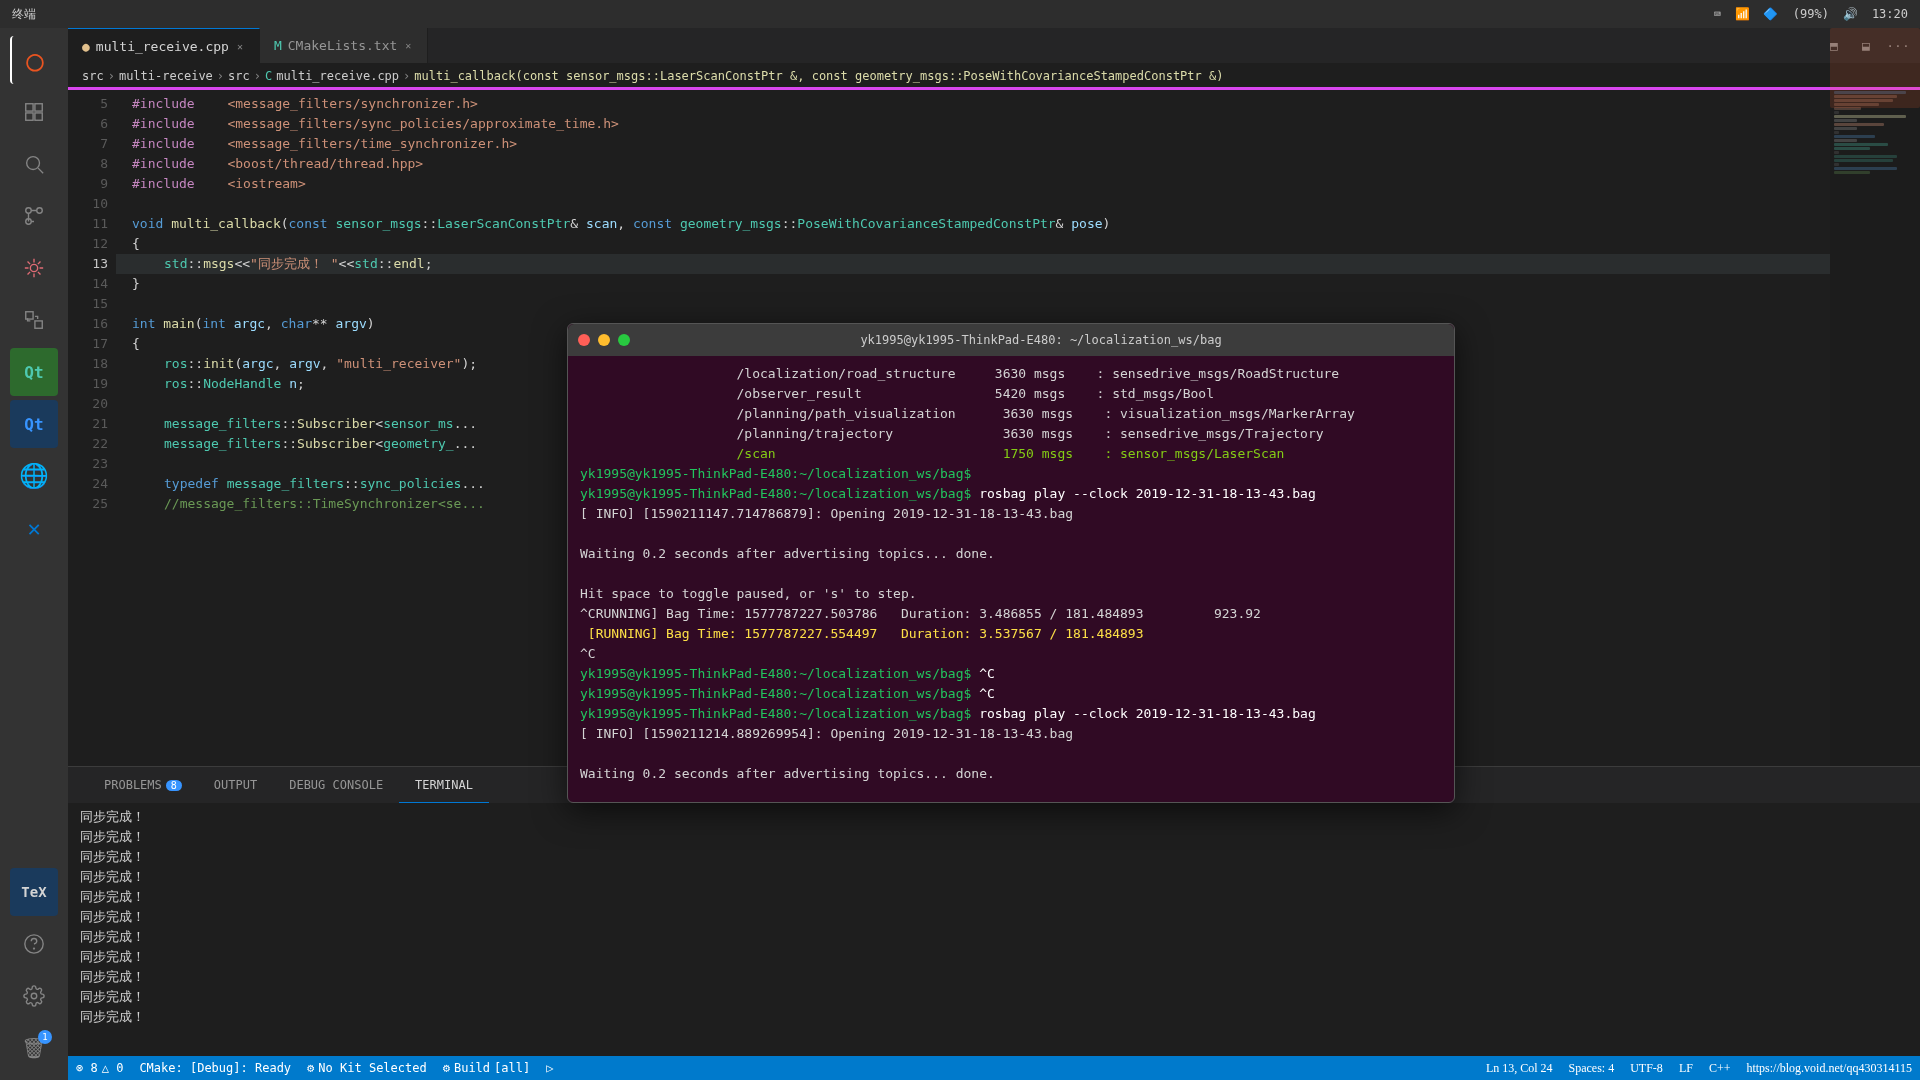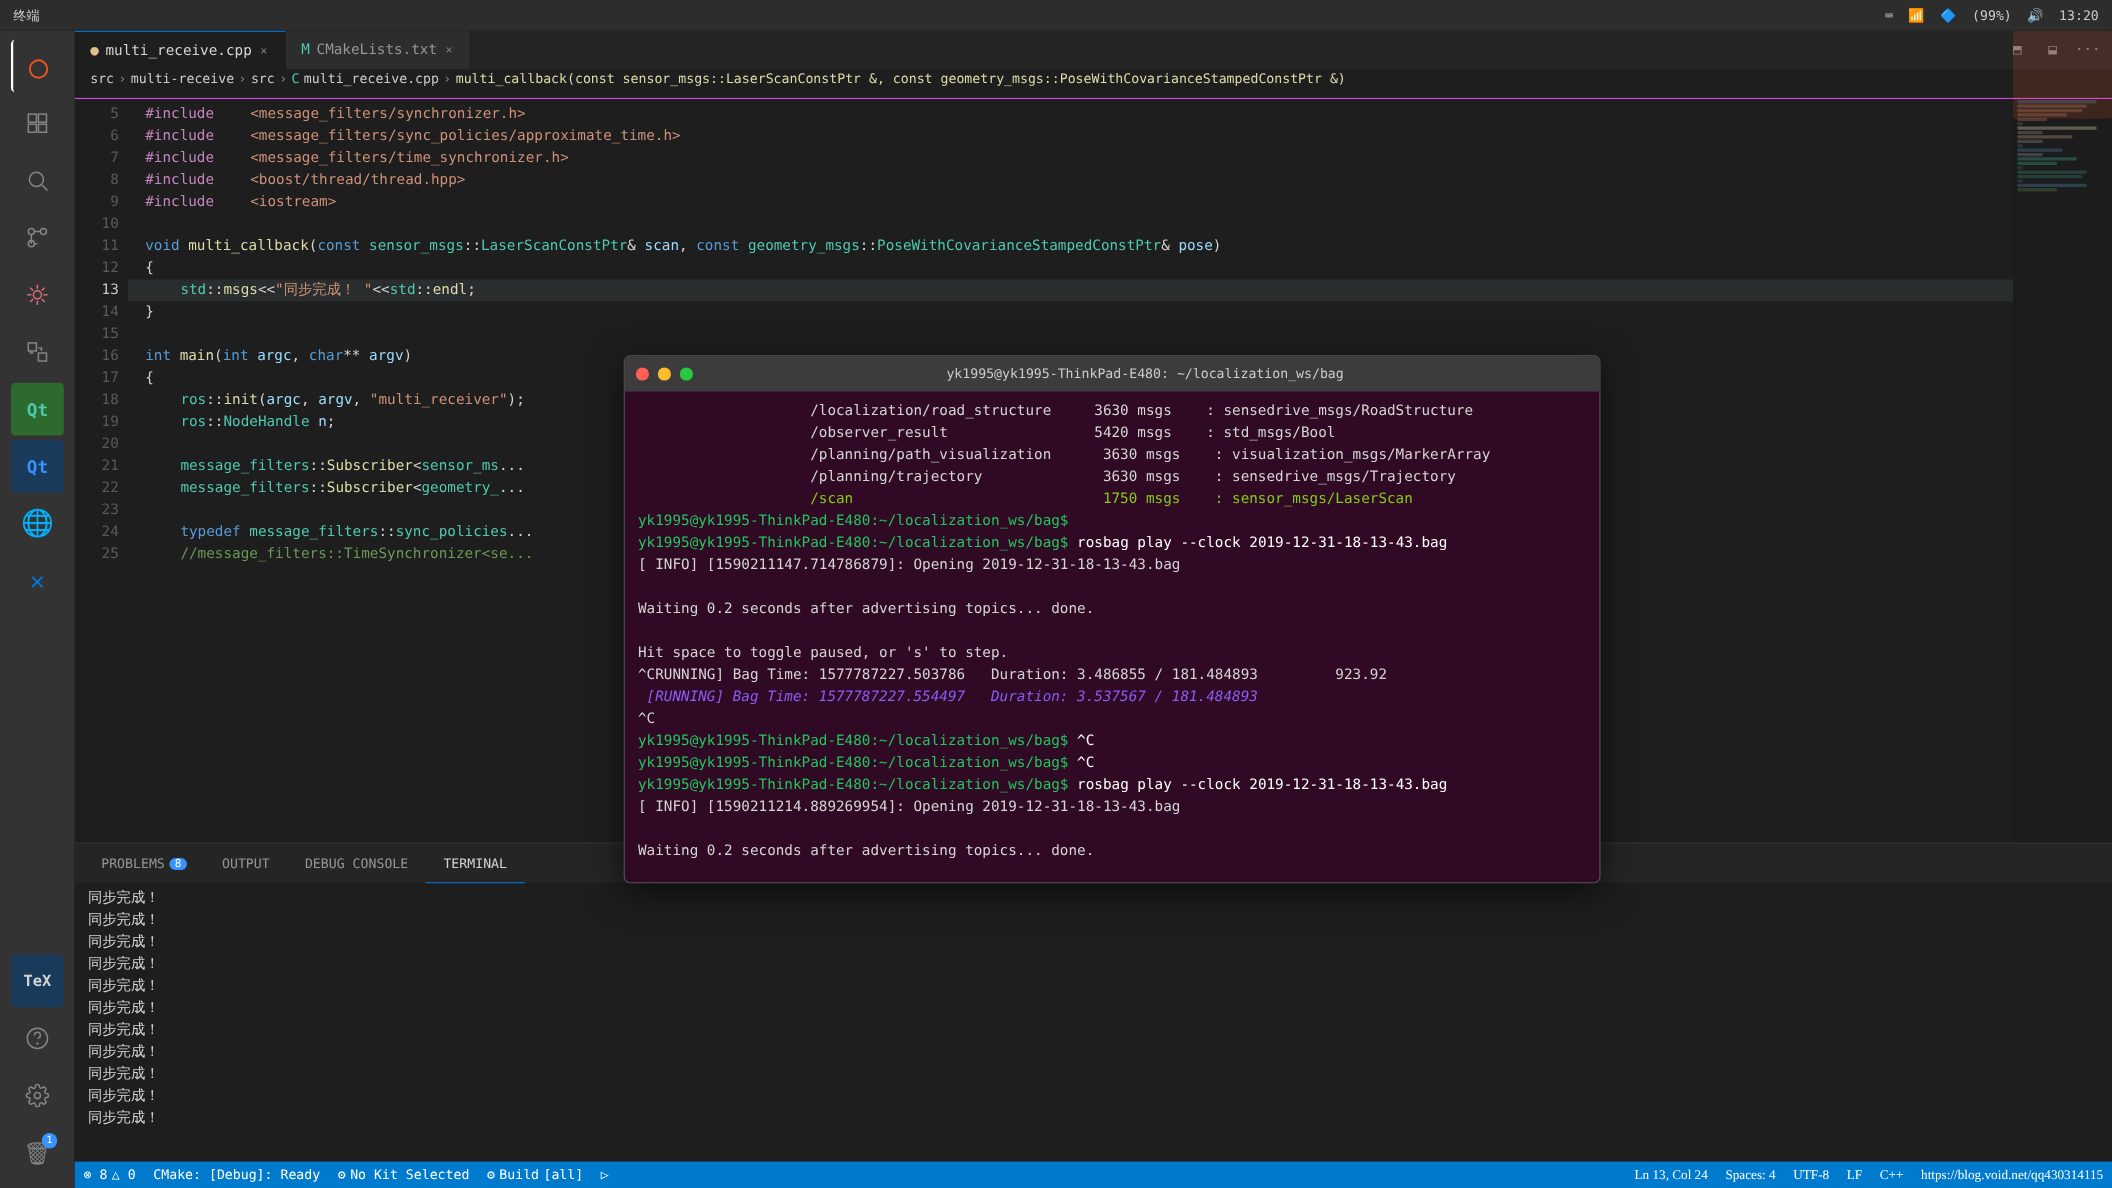--- a/index.html
+++ b/index.html
@@ -123,27 +123,27 @@
       color: #858585;
       cursor: pointer;
       border-radius: 3px;
     }
 
     
     #breadcrumb {
       height: 26px;
       background: #1e1e1e;
       display: flex;
-      align-items: flex-start;
+      align-items: center;
       padding: 0 14px;
       font-size: 12px;
       color: #858585;
       gap: 4px;
       flex-shrink: 0;
-      border-bottom: 1px solid #d946ef;
+      border-bottom: 3px solid #d946ef;
     }
     #breadcrumb span { color: #cccccc; }
     #breadcrumb .sep { color: #858585; }
 
     
     #code-area {
       flex: 1;
       overflow: hidden;
       display: flex;
       background: #1e1e1e;
@@ -193,21 +193,21 @@
       display: flex;
       flex-direction: column;
       flex-shrink: 0;
       border-top: 1px solid #3c3c3c;
     }
     #panel-tabs {
       height: 36px;
       background: #252526;
       display: flex;
       align-items: center;
-      padding: 0 8px;
+      padding: 0 20px;
       gap: 0;
       flex-shrink: 0;
     }
     .panel-tab {
       padding: 0 16px;
       height: 100%;
       display: flex;
       align-items: center;
       font-size: 12px;
       color: #969696;
@@ -634,21 +634,21 @@
     <div class="ft-line" style="color:#d4d4d4;">&nbsp;&nbsp;&nbsp;&nbsp;&nbsp;&nbsp;&nbsp;&nbsp;&nbsp;&nbsp;&nbsp;&nbsp;&nbsp;&nbsp;&nbsp;&nbsp;&nbsp;&nbsp;&nbsp;&nbsp;/planning/trajectory &nbsp;&nbsp;&nbsp;&nbsp;&nbsp;&nbsp;&nbsp;&nbsp;&nbsp;&nbsp;&nbsp;&nbsp; 3630 msgs &nbsp;&nbsp; : sensedrive_msgs/Trajectory</div>
     <div class="ft-line" style="color:#84cc16;">&nbsp;&nbsp;&nbsp;&nbsp;&nbsp;&nbsp;&nbsp;&nbsp;&nbsp;&nbsp;&nbsp;&nbsp;&nbsp;&nbsp;&nbsp;&nbsp;&nbsp;&nbsp;&nbsp;&nbsp;/scan &nbsp;&nbsp;&nbsp;&nbsp;&nbsp;&nbsp;&nbsp;&nbsp;&nbsp;&nbsp;&nbsp;&nbsp;&nbsp;&nbsp;&nbsp;&nbsp;&nbsp;&nbsp;&nbsp;&nbsp;&nbsp;&nbsp;&nbsp;&nbsp;&nbsp;&nbsp;&nbsp; 1750 msgs &nbsp;&nbsp; : sensor_msgs/LaserScan</div>
     <div class="ft-line"><span class="ft-prompt" style="color:#22c55e;">yk1995@yk1995-ThinkPad-E480:~/localization_ws/bag$</span> </div>
     <div class="ft-line"><span class="ft-prompt" style="color:#22c55e;">yk1995@yk1995-ThinkPad-E480:~/localization_ws/bag$</span><span style="color:#fff;"> rosbag play --clock 2019-12-31-18-13-43.bag</span></div>
     <div class="ft-line" style="color:#d4d4d4;">[ INFO] [1590211147.714786879]: Opening 2019-12-31-18-13-43.bag</div>
     <div class="ft-line">&nbsp;</div>
     <div class="ft-line" style="color:#d4d4d4;">Waiting 0.2 seconds after advertising topics... done.</div>
     <div class="ft-line">&nbsp;</div>
     <div class="ft-line" style="color:#d4d4d4;">Hit space to toggle paused, or 's' to step.</div>
     <div class="ft-line" style="color:#d4d4d4;">^CRUNNING] Bag Time: 1577787227.503786 &nbsp; Duration: 3.486855 / 181.484893 &nbsp;&nbsp;&nbsp;&nbsp;&nbsp;&nbsp;&nbsp; 923.92</div>
-    <div class="ft-line" style="color:#8b5cf6;font-style:italic;">&nbsp;[RUNNING] Bag Time: 1577787227.554497 &nbsp; Duration: 3.537567 / 181.484893</div>
+    <div class="ft-line" style="color:#fde047;">&nbsp;[RUNNING] Bag Time: 1577787227.554497 &nbsp; Duration: 3.537567 / 181.484893</div>
     <div class="ft-line" style="color:#d4d4d4;">^C</div>
     <div class="ft-line"><span class="ft-prompt" style="color:#22c55e;">yk1995@yk1995-ThinkPad-E480:~/localization_ws/bag$</span><span style="color:#fff;"> ^C</span></div>
     <div class="ft-line"><span class="ft-prompt" style="color:#22c55e;">yk1995@yk1995-ThinkPad-E480:~/localization_ws/bag$</span><span style="color:#fff;"> ^C</span></div>
     <div class="ft-line"><span class="ft-prompt" style="color:#22c55e;">yk1995@yk1995-ThinkPad-E480:~/localization_ws/bag$</span><span style="color:#fff;"> rosbag play --clock 2019-12-31-18-13-43.bag</span></div>
     <div class="ft-line" style="color:#d4d4d4;">[ INFO] [1590211214.889269954]: Opening 2019-12-31-18-13-43.bag</div>
     <div class="ft-line">&nbsp;</div>
     <div class="ft-line" style="color:#d4d4d4;">Waiting 0.2 seconds after advertising topics... done.</div>
     <div class="ft-line">&nbsp;</div>
 
   </div>

